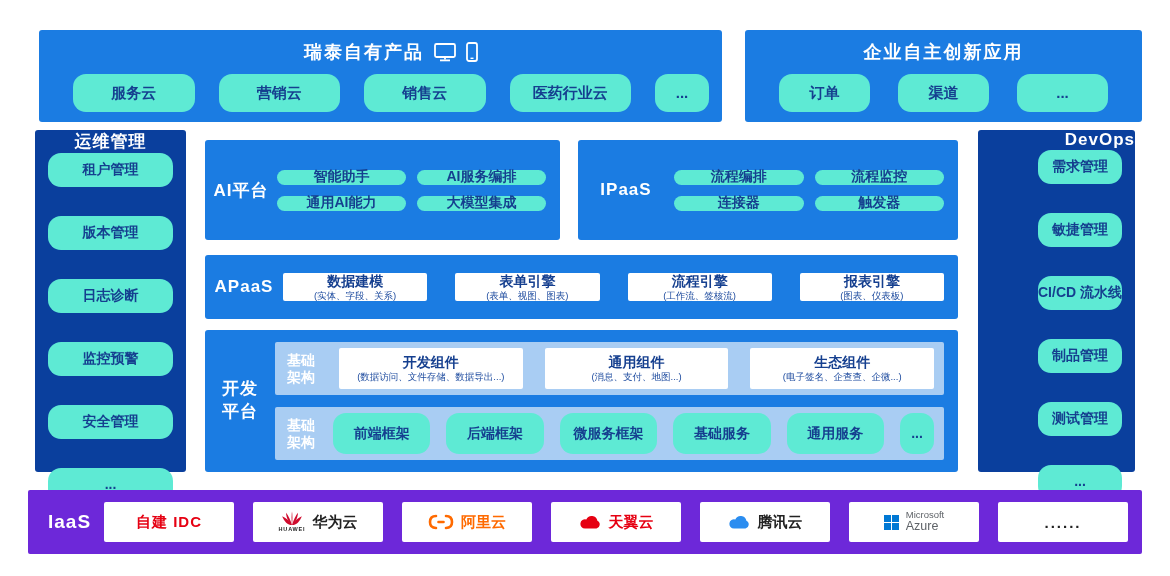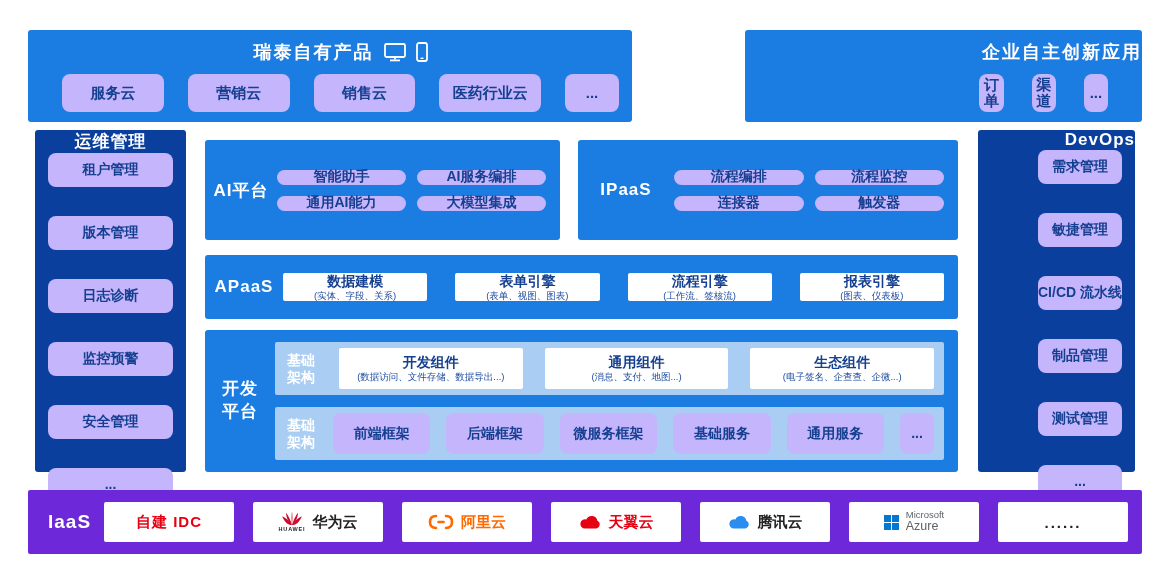--- a/index.html
+++ b/index.html
@@ -5,35 +5,35 @@
   * { margin:0; padding:0; box-sizing:border-box; }
   html,body { background:#fff; }
   body {
     width:1170px; height:576px;
     font-family:"Liberation Sans","DejaVu Sans",sans-serif;
   }
   .canvas { position:relative; width:1170px; height:576px; background:#fff; overflow:hidden; }
 
   
   .wbox {
-    background:#c4b5fd; color:#153f8f; border-radius:8px;
+    background:#5eead4; color:#153f8f; border-radius:13px;
     display:flex; align-items:center; justify-content:center;
     font-size:15px; font-weight:700; text-align:center; line-height:1.1;
   }
   .twobox {
     background:#fff; border-radius:2px;
     display:flex; flex-direction:column; align-items:center; justify-content:center;
   }
   .twobox .name { font-size:14px; font-weight:700; color:#153f8f; line-height:1.2; }
   .twobox .sub  { font-size:9.5px; color:#1c4a9e; line-height:1.2; white-space:nowrap; }
 
   
   .panel { position:absolute; background:#1b7ce2; border-radius:3px; display:flex; flex-direction:column; }
-  .own   { left:28px;  top:30px; width:604px; height:92px;padding-left:21px; }
-  .innov { left:745px; top:30px; width:397px; height:92px;align-items:flex-end; }
+  .own   { left:39px;  top:30px; width:683px; height:92px;padding-left:21px; }
+  .innov { left:745px; top:30px; width:397px; height:92px; }
   .panel-title-row { height:46px; display:flex; align-items:center; justify-content:center; gap:9px; }
   .panel-title { color:#fff; font-size:18px; font-weight:bold; letter-spacing:2px; }
   .items-row { flex:1; display:flex; gap:24px; padding:0 13px 10px; }
   .items-row .wbox { flex:1; height:38px; }
   .items-row .wbox.small { flex:0 0 54px; }
   .innov .items-row { gap:28px; padding:0 34px 10px; }
 
   
   .vcol { position:absolute; top:130px; height:342px; background:#0a3f9d; border-radius:3px; display:flex; flex-direction:column; }
   .vcol.left  { left:35px;  width:151px; }

